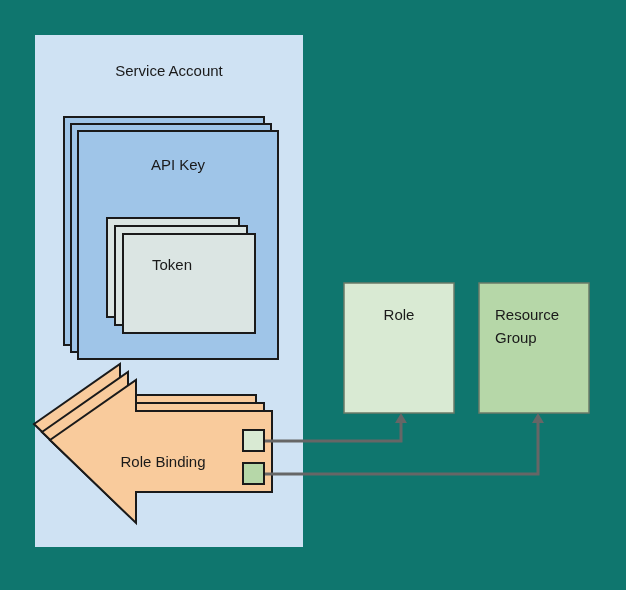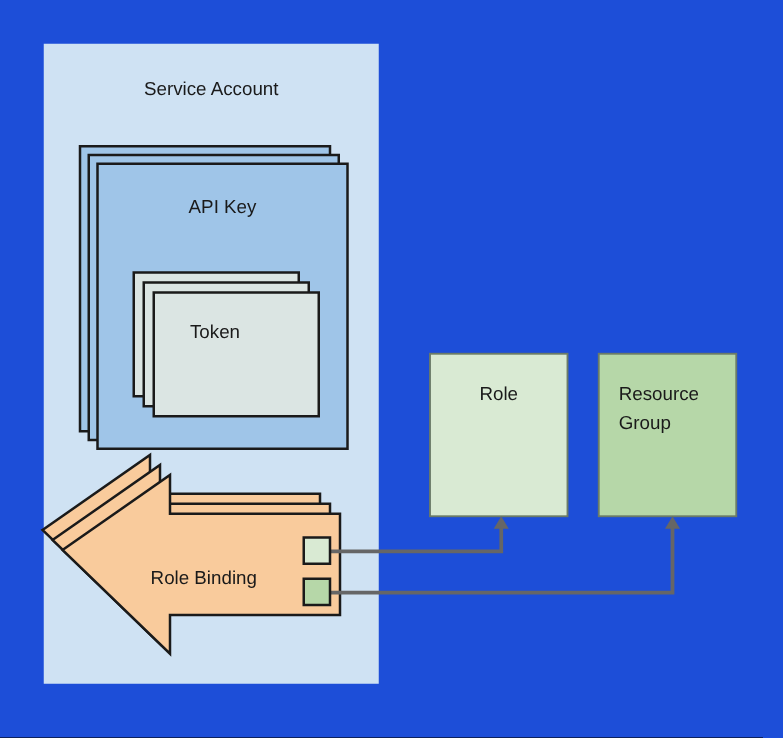--- a/index.html
+++ b/index.html
@@ -5,21 +5,21 @@
 <style>
   html, body {
     margin: 0;
     padding: 0;
     background: #000000;
   }
   #canvas {
     position: relative;
     width: 626px;
     height: 590px;
-    background: #1d4ed8;
+    background: #0f766e;
     overflow: hidden;
     font-family: "Liberation Sans", sans-serif;
   }
   #diagram-svg {
     position: absolute;
     left: 0;
     top: 0;
     width: 626px;
     height: 590px;
     display: block;

